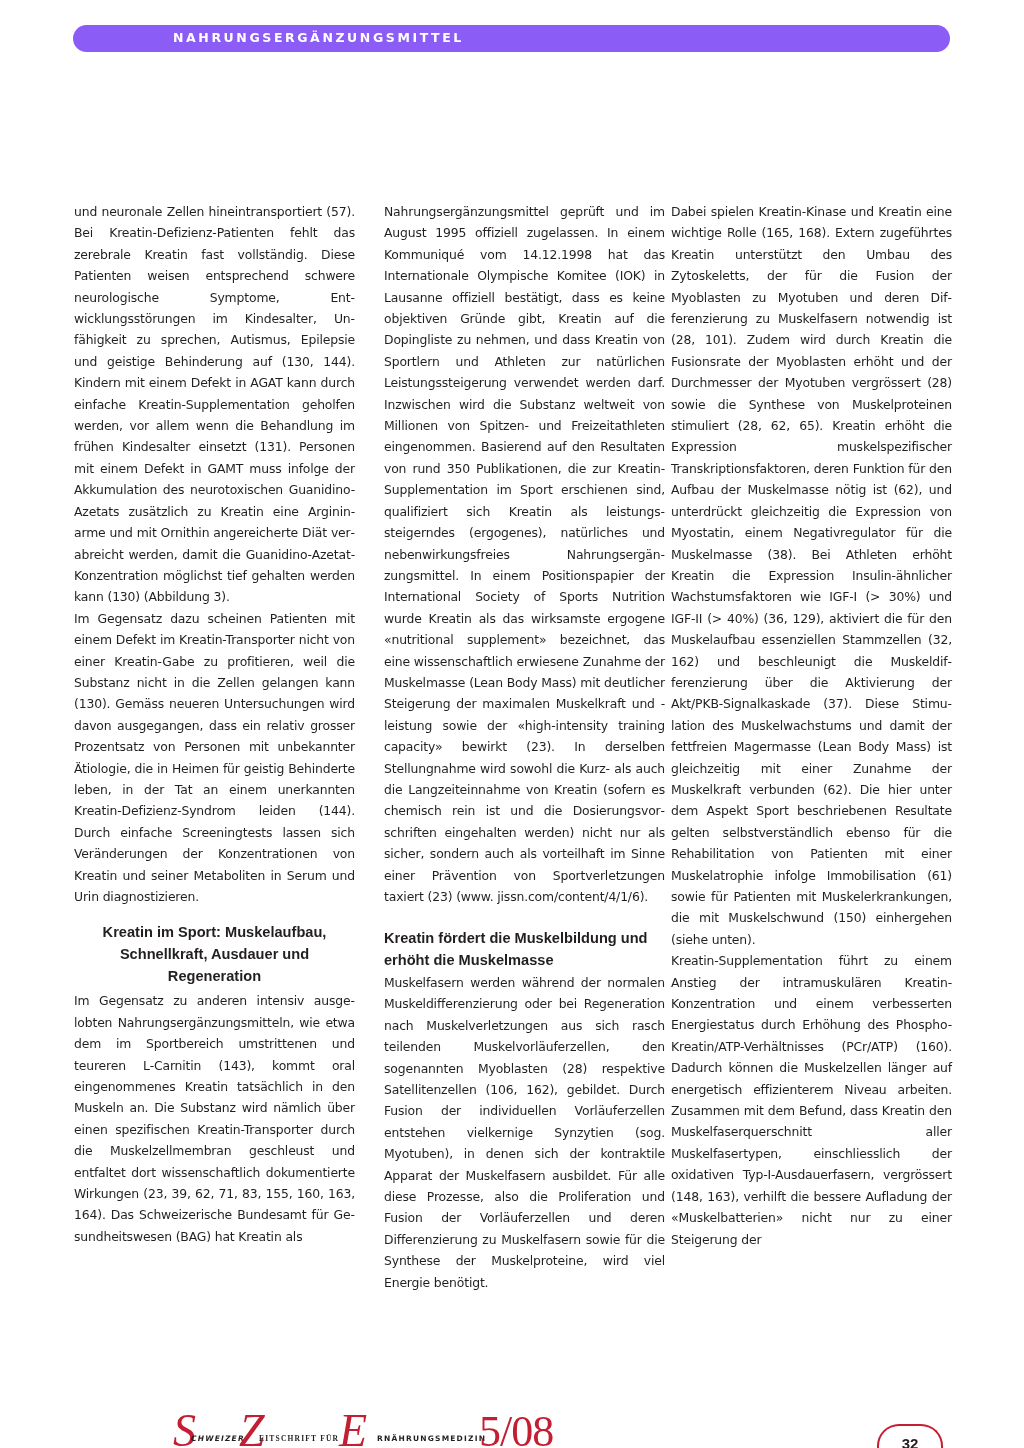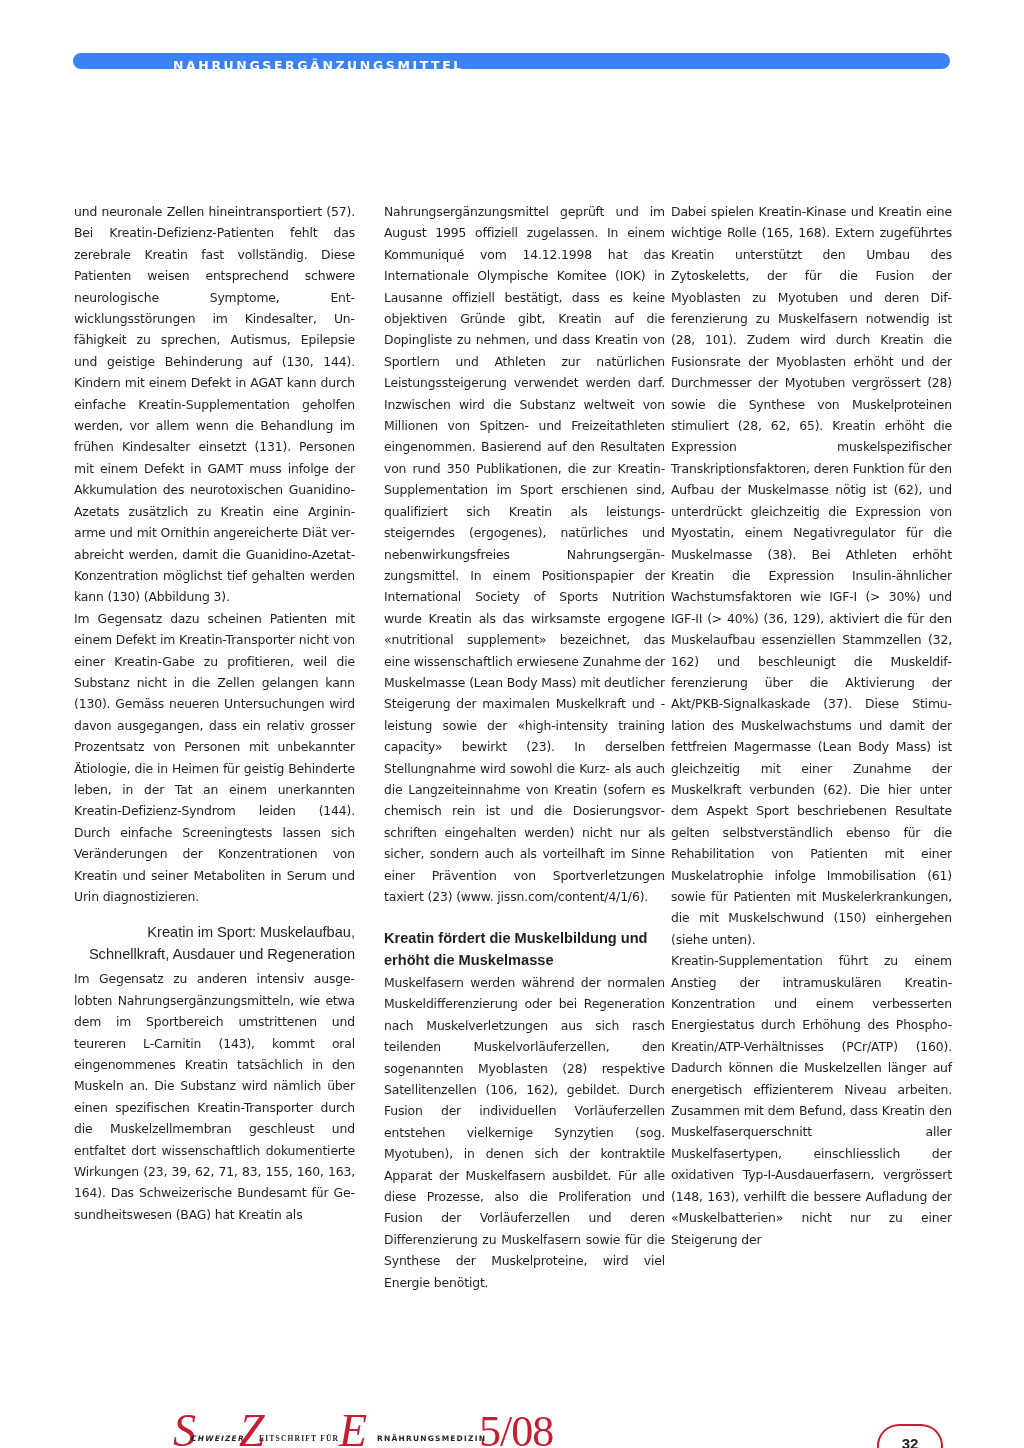--- a/index.html
+++ b/index.html
@@ -1,37 +1,37 @@
 <!DOCTYPE html>
 <html><head>
 <meta charset="utf-8">
 <style>
   html, body { margin: 0; padding: 0; background: #ffffff; }
   body { width: 1024px; height: 1448px; position: relative; overflow: hidden; color: #231f20; }
   .header-bar {
-    position: absolute; left: 73px; top: 25px; width: 877px; height: 16px;
-    background: #3b82f6; border-radius: 14px; margin-top: 28px;
+    position: absolute; left: 73px; top: 25px; width: 877px; height: 27px;
+    background: #8b5cf6; border-radius: 14px;
   }
   .header-title {
     position: absolute; left: 100px; top: 5px;
     font-family: "DejaVu Sans", sans-serif; font-weight: bold; font-size: 12.5px;
     letter-spacing: 2.6px; color: #ffffff;
   }
   .col {
     position: absolute; top: 201px; width: 281px;
     font-family: "DejaVu Sans", sans-serif; font-size: 12.4px; line-height: 21.4px;
     text-align: justify; hyphens: manual; letter-spacing: -0.15px;
   }
   .col1 { left: 74px; }
   .col2 { left: 384px; }
   .col3 { left: 671px; }
   .col p { margin: 0; }
   .h-section {
-    font-family: "Liberation Sans", sans-serif; font-weight: normal; font-size: 14.6px;
-    line-height: 22px; margin: 14px 0 3px 0; text-align: right; letter-spacing: 0;
+    font-family: "Liberation Sans", sans-serif; font-weight: bold; font-size: 14.6px;
+    line-height: 22px; margin: 14px 0 3px 0; text-align: center; letter-spacing: 0;
   }
   .h-sub {
     font-family: "Liberation Sans", sans-serif; font-size: 14.6px;
     line-height: 21.8px; margin: 0; text-align: left; letter-spacing: 0;
   }
   .h-sub.spaced { margin-top: 21px; }
   .it { }
   .footer-logo {
     position: absolute; left: 173px; top: 1412px; height: 36px; width: 420px;
   }

